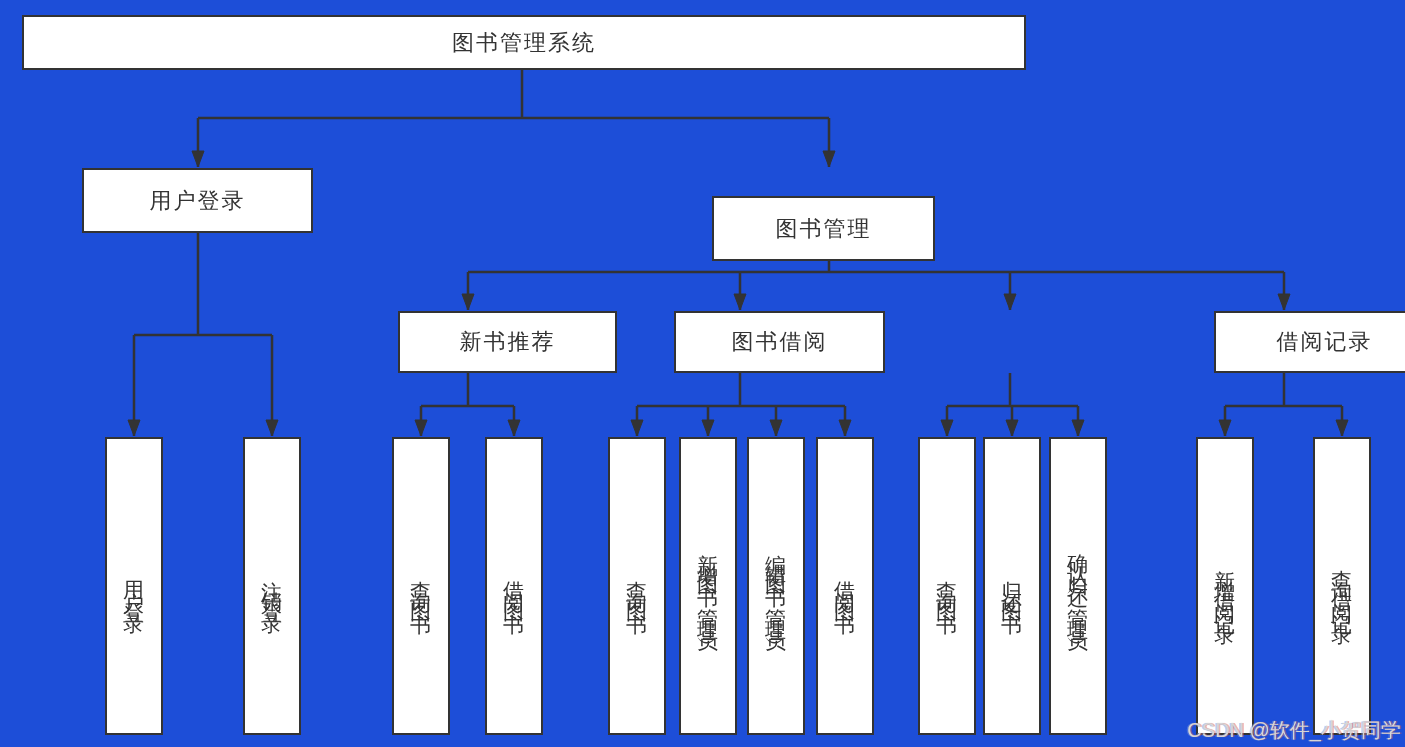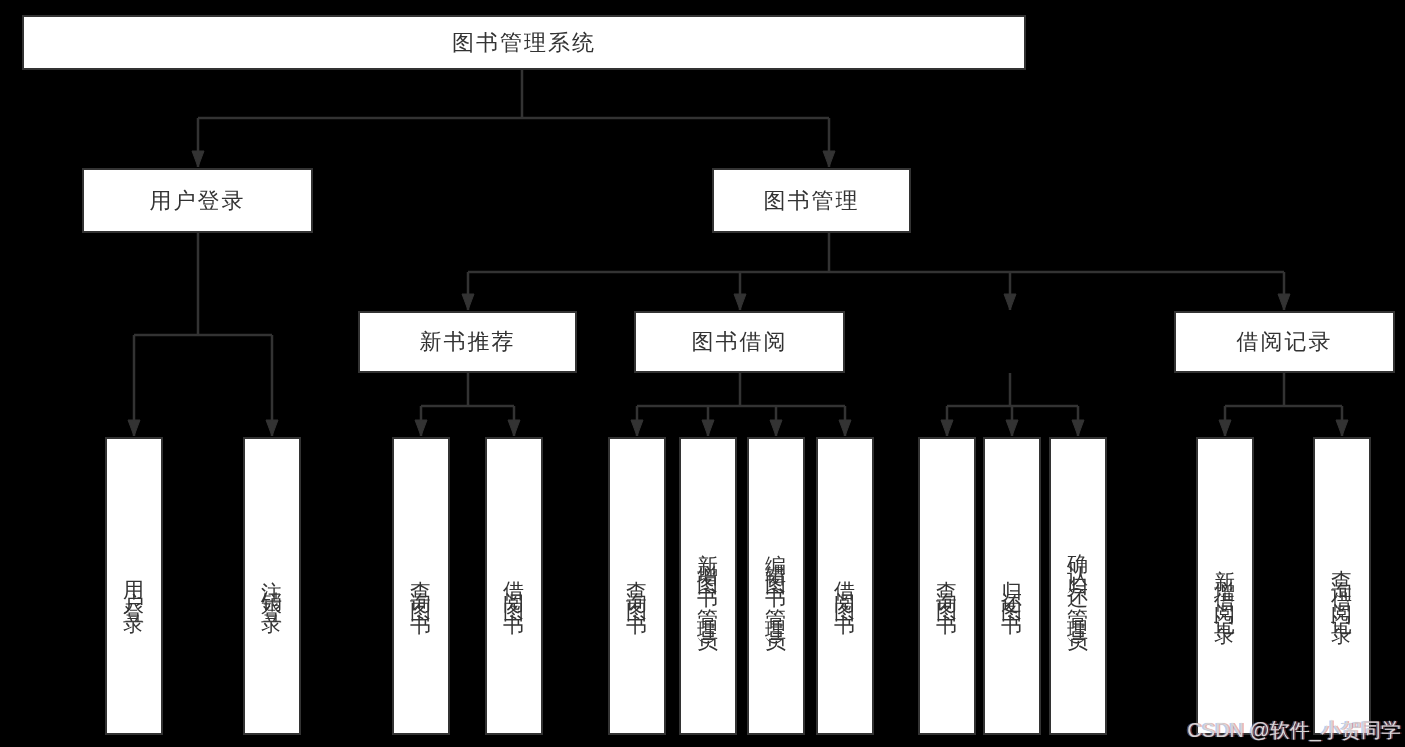--- a/index.html
+++ b/index.html
@@ -5,21 +5,21 @@
   html, body {
     margin: 0;
     padding: 0;
     background: #ffffff;
     font-family: "Liberation Sans", "DejaVu Sans", sans-serif;
   }
   #canvas {
     position: relative;
     width: 1405px;
     height: 747px;
-    background: #000000;
+    background: #1d4ed8;
     overflow: hidden;
   }
   #connectors {
     position: absolute;
     left: 0; top: 0;
     width: 1405px;
     height: 747px;
   }
   .node {
     position: absolute;
@@ -31,21 +31,21 @@
     justify-content: center;
     color: #333333;
   }
   .h-label {
     font-size: 22px;
     letter-spacing: 2px;
     white-space: nowrap;
   }
   .root-box   { left: 22px;  top: 15px;  width: 1004px; height: 55px; }
   .l2-box     { top: 168px; height: 65px; }
-  .l3-box     { top: 311px; height: 62px; }
+  .l3-box     { top: 311px; height: 62px; margin-left: 40px; }
   .leaf {
     top: 437px;
     width: 58px;
     height: 298px;
     writing-mode: vertical-rl;
     text-orientation: mixed;
     font-size: 21px;
     letter-spacing: 11px;
     line-height: 1;
     white-space: nowrap;
@@ -106,21 +106,21 @@
 
       <path d="M1284,373 V406 M1225,406 H1342"></path>
       <line x1="1225" y1="406" x2="1225" y2="436" marker-end="url(#arrow)"></line>
       <line x1="1342" y1="406" x2="1342" y2="436" marker-end="url(#arrow)"></line>
     </g>
   </svg>
 
   <div class="node root-box h-label">图书管理系统</div>
 
   <div class="node l2-box h-label" style="left:82px; width:231px;">用户登录</div>
-  <div class="node l2-box h-label" style="left:712px; width:199px;">图书管理</div>
+  <div class="node l2-box h-label" style="left:712px; width:223px;margin-top:28px;">图书管理</div>
 
   <div class="node l3-box h-label" style="left:358px; width:219px;">新书推荐</div>
   <div class="node l3-box h-label" style="left:634px; width:211px;text-align:center;">图书借阅</div>
   <div class="node l3-box h-label" style="left:1174px; width:221px;">借阅记录</div>
 
   <div class="node leaf" style="left:105px;">用户登录</div>
   <div class="node leaf" style="left:243px;">注销登录</div>
 
   <div class="node leaf" style="left:392px;">查询图书</div>
   <div class="node leaf" style="left:485px;">借阅图书</div>

